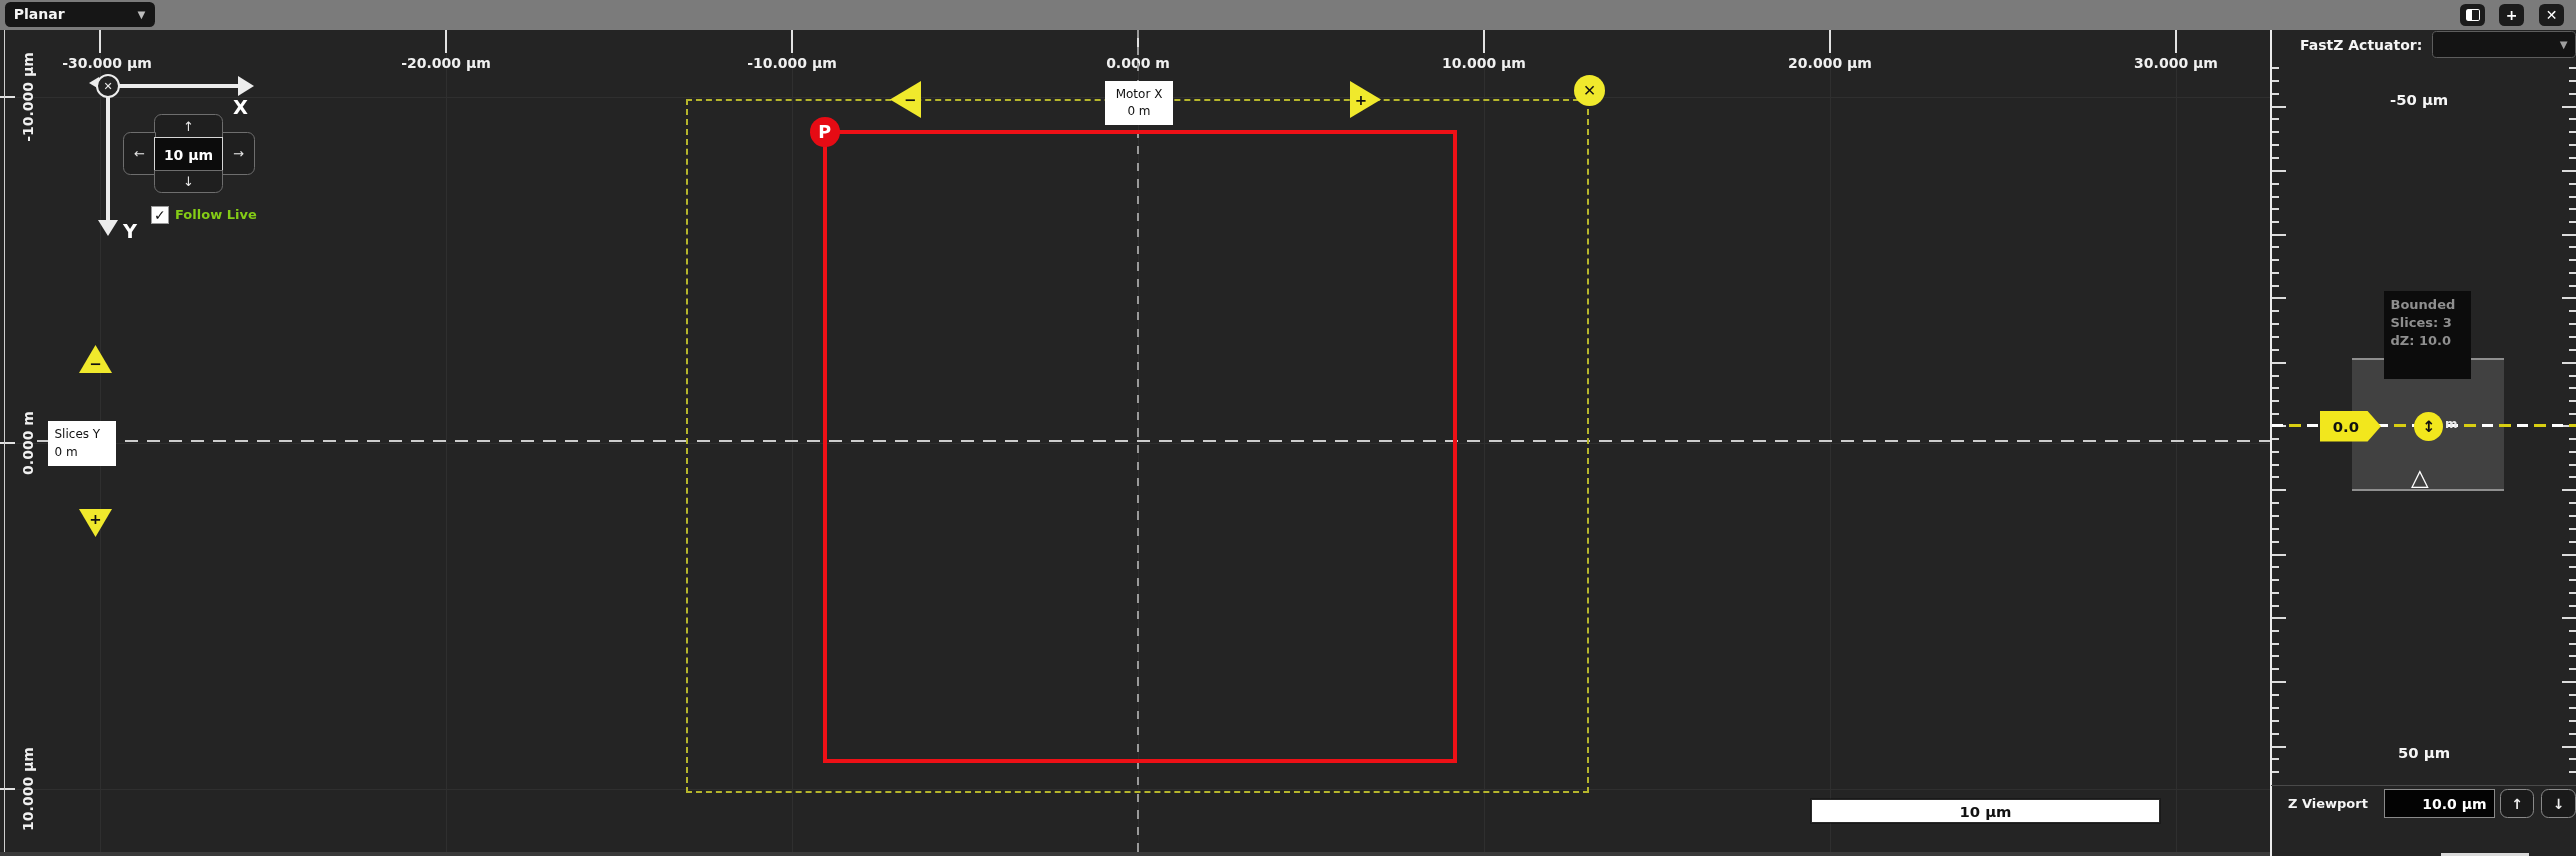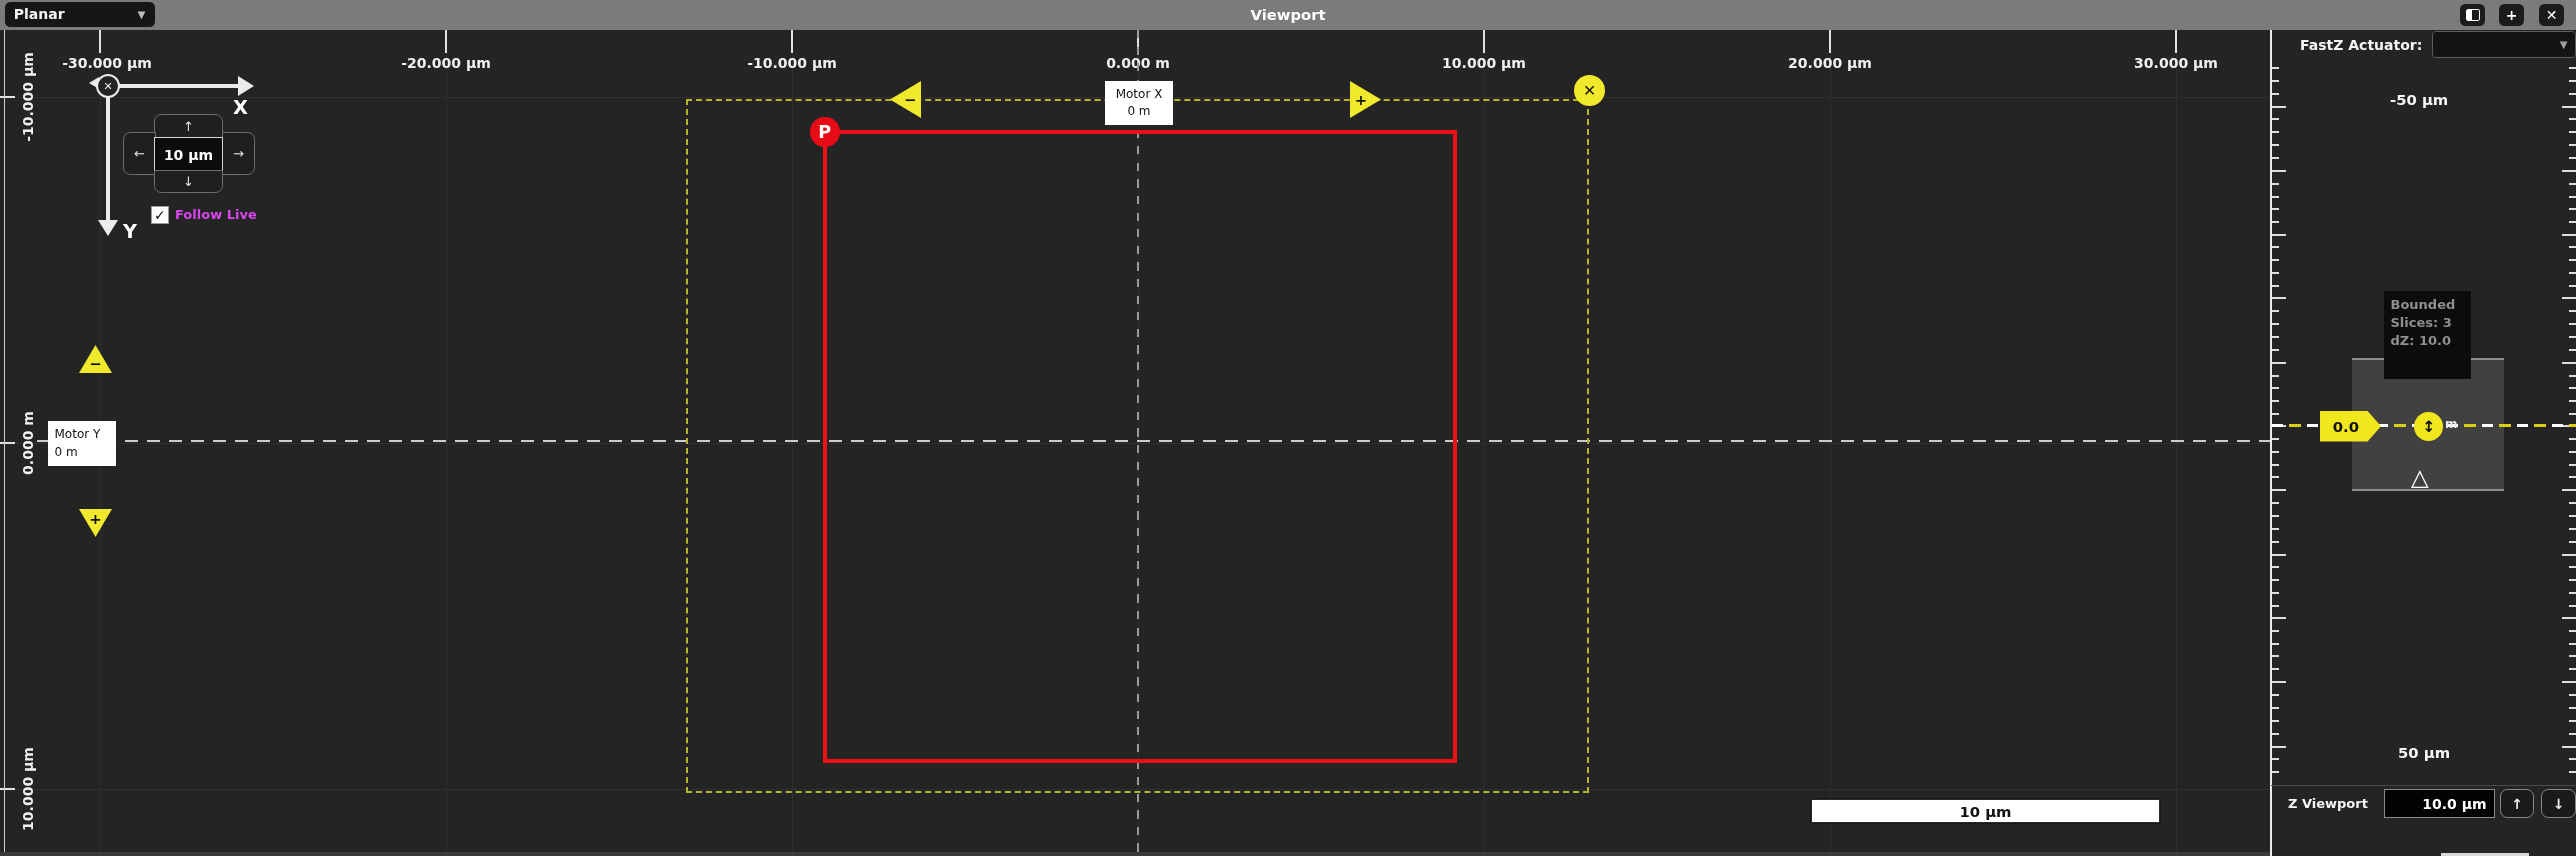--- a/index.html
+++ b/index.html
@@ -51,21 +51,21 @@
   .comp-arrow{width:0;height:0;}
   .axis-label{color:#fff;font-weight:700;font-size:19.4px;}
   .origin-circle{width:24px;height:24px;border-radius:50%;border:2.8px solid #ececec;color:#ececec;
     display:flex;align-items:center;justify-content:center;font-size:11px;font-weight:700;box-sizing:border-box;background:#242424;}
   .dpad-btn{background:#1f1f1f;border:1.8px solid #6e6e6e;border-radius:7.4px;color:#e8e8e8;
     display:flex;align-items:center;justify-content:center;font-size:13px;box-sizing:border-box;}
   .dpad-center{background:#0c0c0c;border:1.8px solid #d6d6d6;color:#fff;font-weight:700;font-size:14px;
     display:flex;align-items:center;justify-content:center;box-sizing:border-box;}
   .checkbox{width:17.5px;height:17.5px;background:#fff;border:0.9px solid #9a9a9a;color:#111;font-size:14px;font-weight:700;
     display:flex;align-items:center;justify-content:center;box-sizing:border-box;}
-  .check-label{color:#d946ef;font-size:13px;font-weight:600;}
+  .check-label{color:#84cc16;font-size:13px;font-weight:600;}
   .scalebar{background:#fff;border:0.9px solid #2a2a2a;color:#111;font-size:14.8px;font-weight:700;
     display:flex;align-items:center;justify-content:center;box-shadow:0 0 0 0.9px #00000055;}
   
   .panel-sep{left:2270px;top:29.5px;width:1.8px;height:827px;background:#ececec;}
   .panel-label{color:#f5f5f5;font-weight:700;}
   .dropdown{background:#141414;border:0.9px solid #5d5d5d;border-radius:4.6px;display:flex;align-items:center;
     padding:0 7.4px;box-sizing:border-box;color:#ddd;font-size:13px;}
   .dropdown .caret{margin-left:auto;color:#9f9f9f;font-size:10.2px;}
   .z-tick{background:#dcdcdc;height:1.8px;}
   .tooltip-box{background:#0c0c0c;color:#8f8f8f;font-weight:700;font-size:13px;line-height:1.4;
@@ -263,21 +263,21 @@
   <div class="abs tri tri-down" style="left:79px;top:509px;width:33px;height:28px;padding-bottom:9.2px;box-sizing:border-box;">
     <span>+</span>
   </div>
 
   <div class="abs pos-box" style="left:1105px;top:81px;width:68px;height:44px;align-items:center;">
     <span>Motor X</span>
     <span>0 m</span>
   </div>
 
   <div class="abs pos-box" style="left:48px;top:421px;width:68px;height:45px;padding-left:6.5px;align-items:flex-start;">
-    <span>Motor Y</span>
+    <span>Slices Y</span>
     <span>0 m</span>
   </div>
 
   <div class="abs comp-line-h" style="left:116px;top:84px;width:124px;"></div>
   <div class="abs comp-arrow" style="left:238px;top:76px;border-top:10.2px solid transparent;border-bottom:10.2px solid transparent;border-left:16.6px solid #ececec;"></div>
   <div class="abs axis-label" style="left:233px;top:96px;">X</div>
   <div class="abs comp-line-v" style="left:106px;top:94px;width:3.7px;height:126px;"></div>
   <div class="abs comp-arrow" style="left:98px;top:220px;border-left:10.2px solid transparent;border-right:10.2px solid transparent;border-top:16.6px solid #ececec;"></div>
   <div class="abs axis-label" style="left:123px;top:220px;">Y</div>
   <div class="abs comp-arrow" style="left:89px;top:77px;border-top:6.5px solid transparent;border-bottom:6.5px solid transparent;border-right:10.2px solid #ececec;"></div>
@@ -350,21 +350,20 @@
   <div class="abs small-btn" style="left:2500px;top:789px;width:34px;height:29px;">
     <span>↑</span>
   </div>
   <div class="abs small-btn" style="left:2541px;top:789px;width:35px;height:29px;">
     <span>↓</span>
   </div>
 
   <div class="abs" style="left:2441px;top:853px;width:88px;height:3.7px;background:#d9d9d9;"></div>
 
   <div class="abs titlebar"></div>
-  <div class="abs title-text">Viewport</div>
   <div class="abs view-select">
     <span>Planar</span>
     <span class="caret">▼</span>
   </div>
   <div class="abs winbtn" style="left:2460px;">
     <span class="dock-glyph"></span>
   </div>
   <div class="abs winbtn" style="left:2499px;">
     <span>+</span>
   </div>

